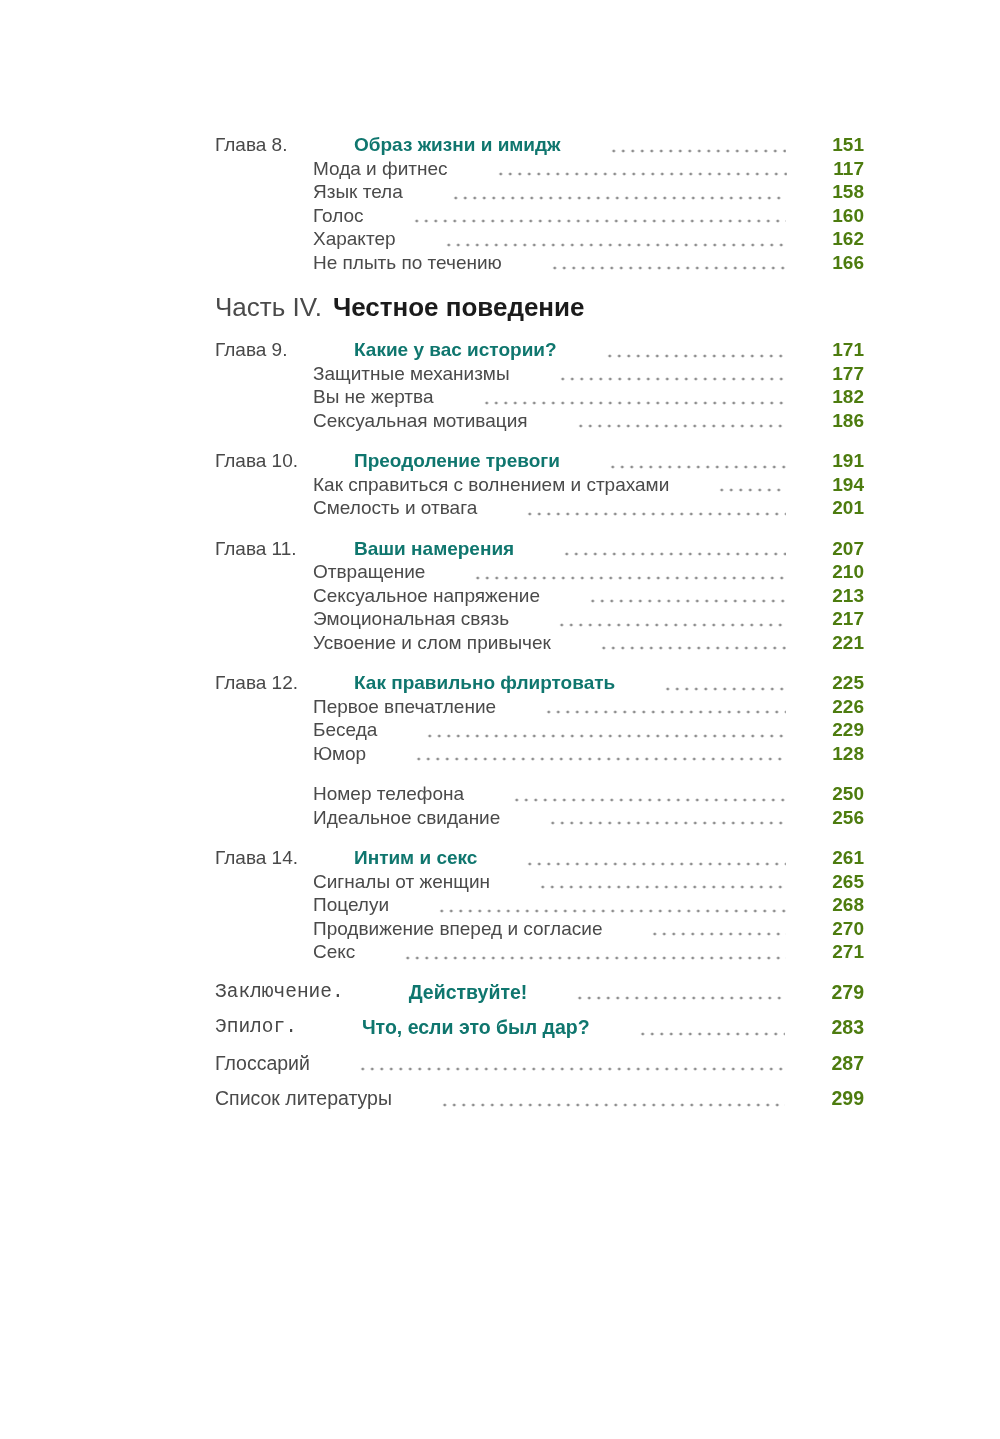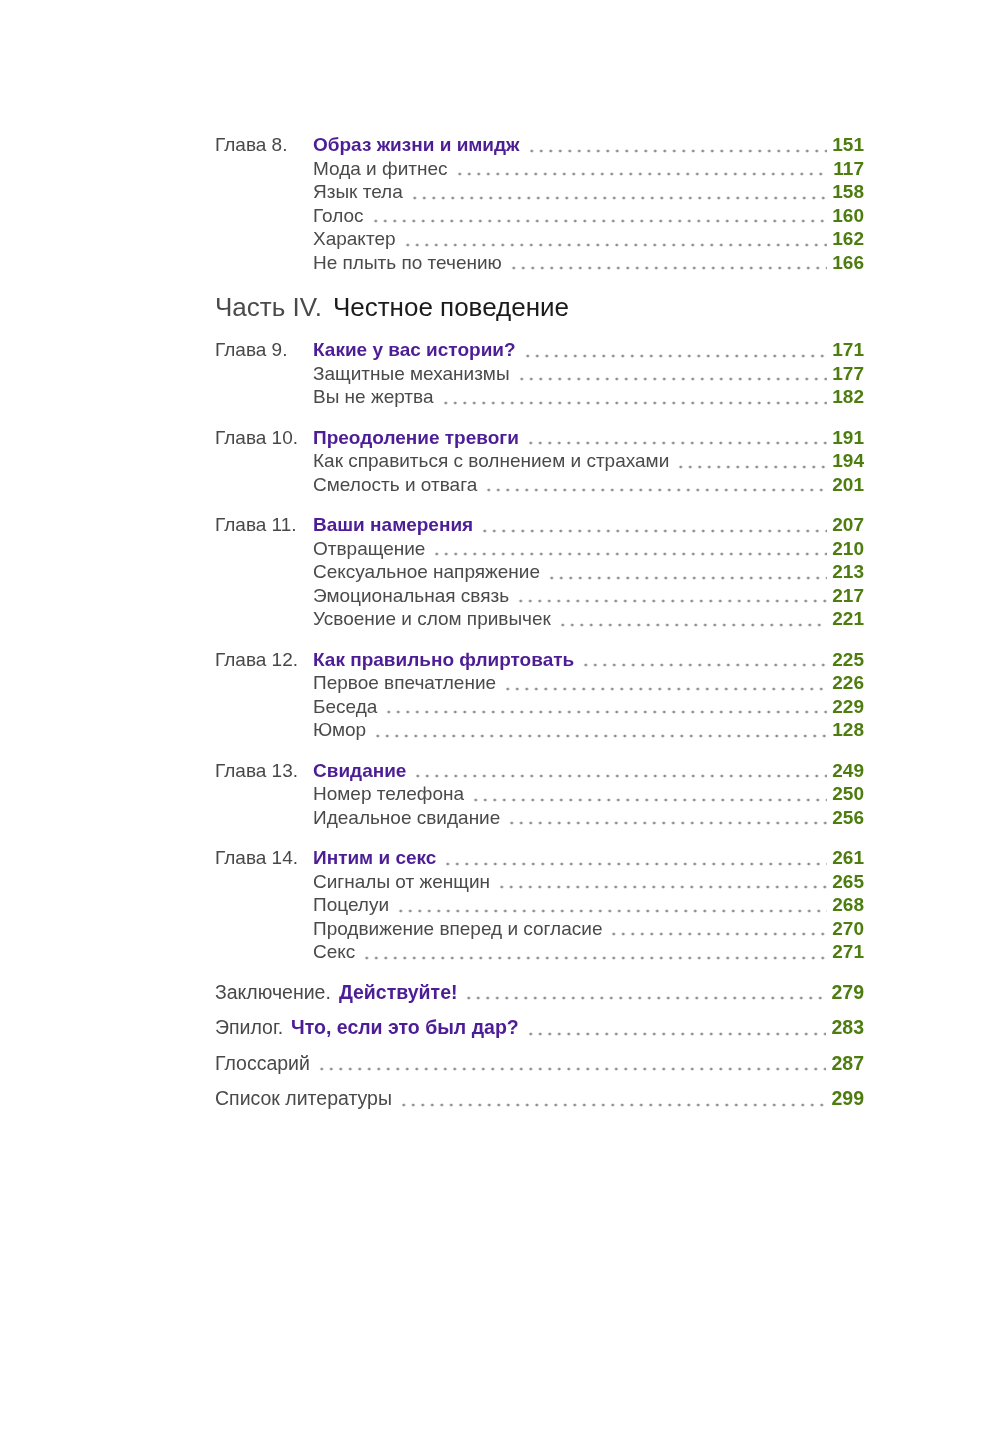--- a/index.html
+++ b/index.html
@@ -21,30 +21,31 @@
     top: 133px;
     width: 649px;
   }
   .row {
     display: flex;
     align-items: center;
     font-size: 19px;
     line-height: 23.5px;
     color: #4a4a4a;
     white-space: nowrap;
+    gap: 41px;
   }
   .chlabel {
     flex: 0 0 98px;
     color: #484848;
   }
   .row.sub { padding-left: 98px; }
   .title { flex: 0 0 auto; }
   .bold {
     font-weight: 700;
-    color: #4c1d95;
+    color: #0f766e;
   }
   .leader {
     flex: 1 1 auto;
     align-self: stretch;
     min-width: 14px;
     margin: 0 5px 0 7px;
     background-image: radial-gradient(circle, #8d8d8d 1.2px, transparent 1.7px);
     background-size: 9.5px 4px;
     background-repeat: repeat-x;
     background-position: left bottom 4px;
@@ -57,23 +58,23 @@
   .block { margin-bottom: 17px; }
   .part-row {
     margin: 11px 0 15px 0;
     font-size: 26px;
     line-height: 32px;
     font-weight: 400;
     color: #4a4a4a;
     white-space: nowrap;
   }
   .part-label { margin-right: 11px; }
-  .part-title { font-weight: 400; color: #1b1b1b; }
+  .part-title { font-weight: 700; color: #1b1b1b; }
   .row.end { margin-bottom: 12px; font-size: 19.5px; }
-  .endlabel { margin-right: 8px; color: #484848; }
+  .endlabel { margin-right: 24px; color: #484848; font-family: Liberation Mono, monospace; }
 </style>
 </head>
 <body>
 
 <div class="page">
   <main class="toc">
 
     <section class="block">
       <div class="row">
         <span class="chlabel">Глава 8.</span>
@@ -122,20 +123,25 @@
       <div class="row sub">
         <span class="title">Защитные механизмы</span>
         <span class="leader"></span>
         <span class="pnum">177</span>
       </div>
       <div class="row sub">
         <span class="title">Вы не жертва</span>
         <span class="leader"></span>
         <span class="pnum">182</span>
       </div>
+      <div class="row sub">
+        <span class="title">Сексуальная мотивация</span>
+        <span class="leader"></span>
+        <span class="pnum">186</span>
+      </div>
     </section>
 
     <section class="block">
       <div class="row">
         <span class="chlabel">Глава 10.</span>
         <span class="title bold">Преодоление тревоги</span>
         <span class="leader"></span>
         <span class="pnum">191</span>
       </div>
       <div class="row sub">
@@ -198,26 +204,20 @@
         <span class="pnum">229</span>
       </div>
       <div class="row sub">
         <span class="title">Юмор</span>
         <span class="leader"></span>
         <span class="pnum">128</span>
       </div>
     </section>
 
     <section class="block">
-      <div class="row">
-        <span class="chlabel">Глава 13.</span>
-        <span class="title bold">Свидание</span>
-        <span class="leader"></span>
-        <span class="pnum">249</span>
-      </div>
       <div class="row sub">
         <span class="title">Номер телефона</span>
         <span class="leader"></span>
         <span class="pnum">250</span>
       </div>
       <div class="row sub">
         <span class="title">Идеальное свидание</span>
         <span class="leader"></span>
         <span class="pnum">256</span>
       </div>

